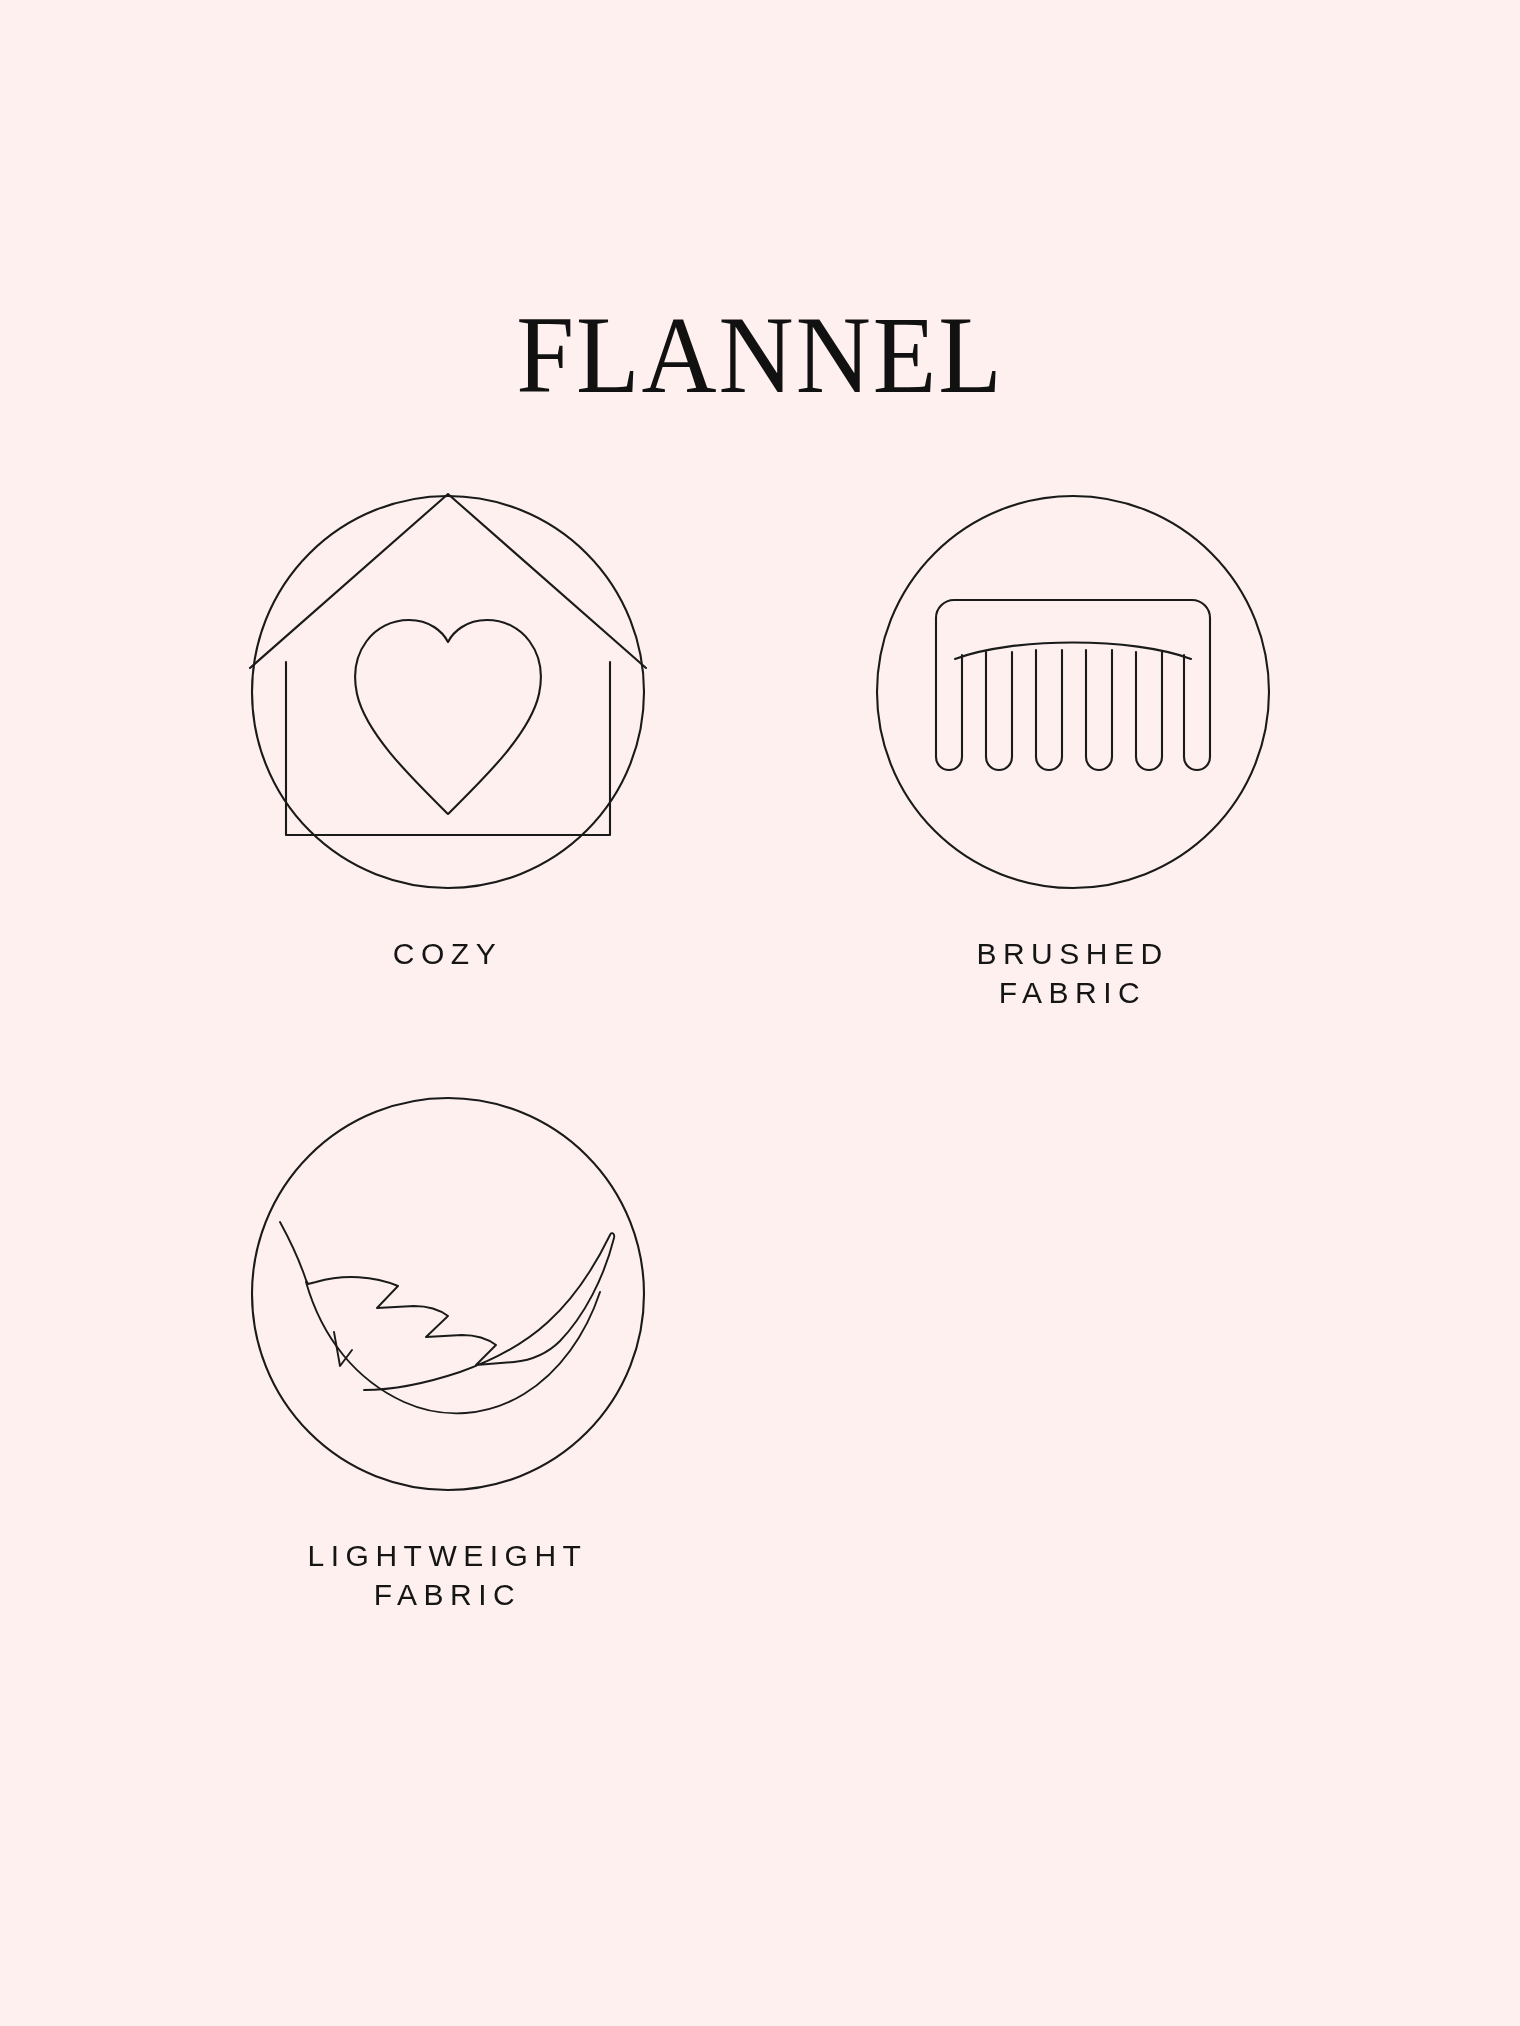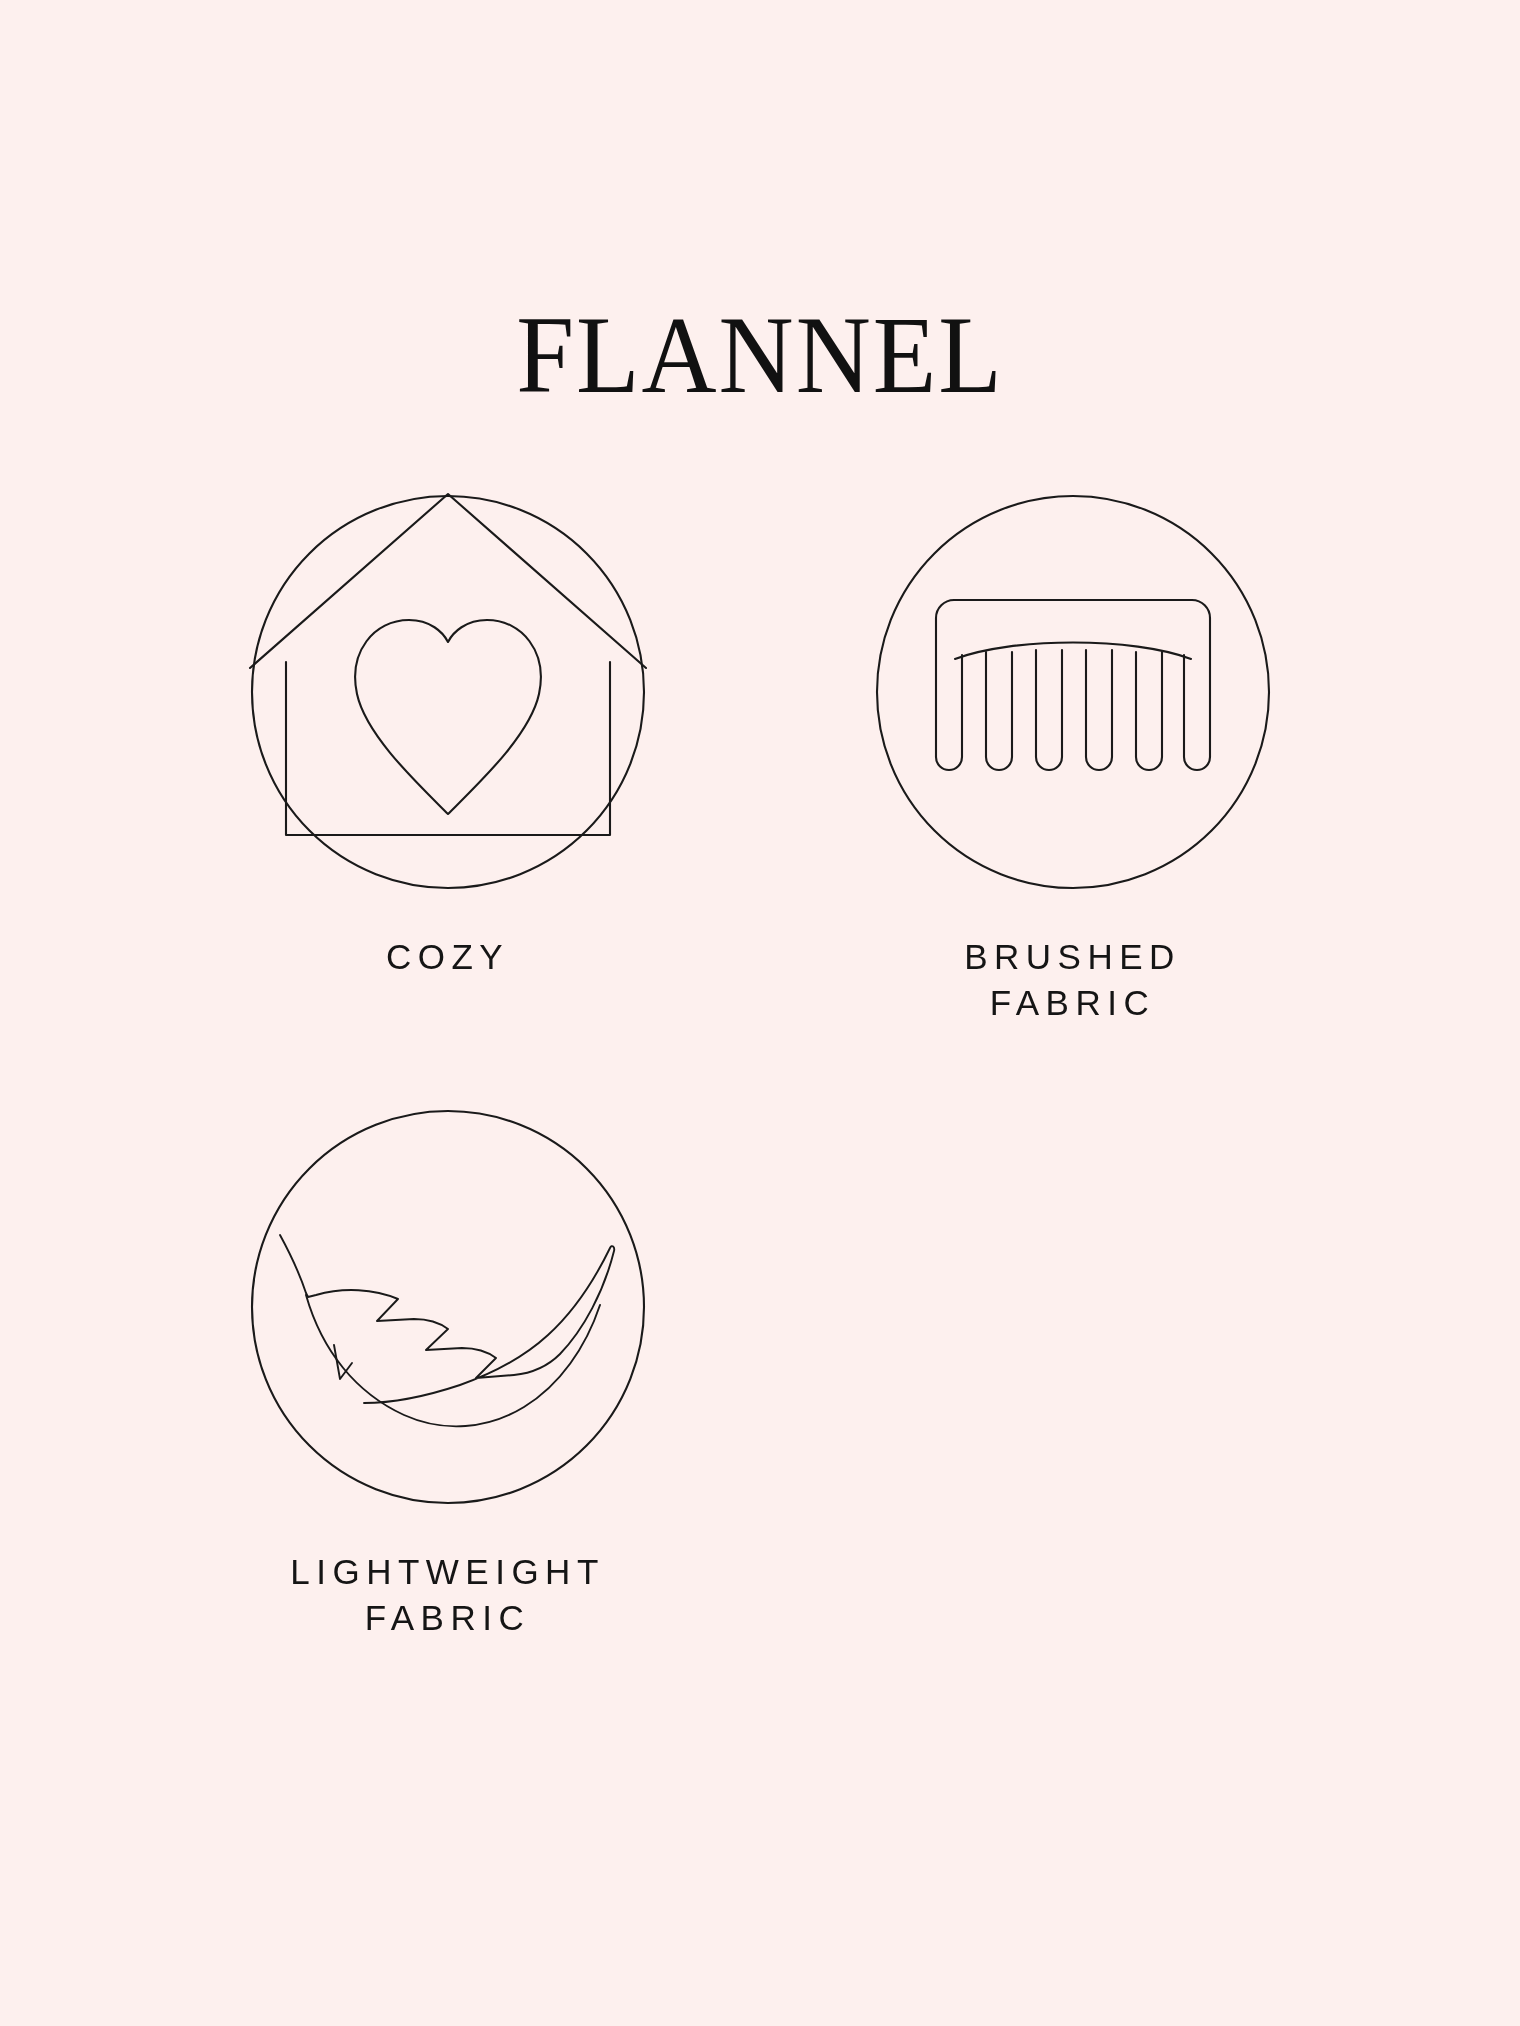--- a/index.html
+++ b/index.html
@@ -66,21 +66,21 @@
   .icon-circle {
     width: 400px;
     height: 400px;
     display: block;
   }
 
   .feature-label {
     margin-top: 42px;
     text-align: center;
     font-family: "Liberation Sans", sans-serif;
-    font-size: 35px;
+    font-size: 30px;
     line-height: 1.30;
     letter-spacing: 6.5px;
     color: #151515;
     font-weight: 400;
     text-transform: uppercase;
     white-space: pre-line;
   }
 
   
   .ln {

